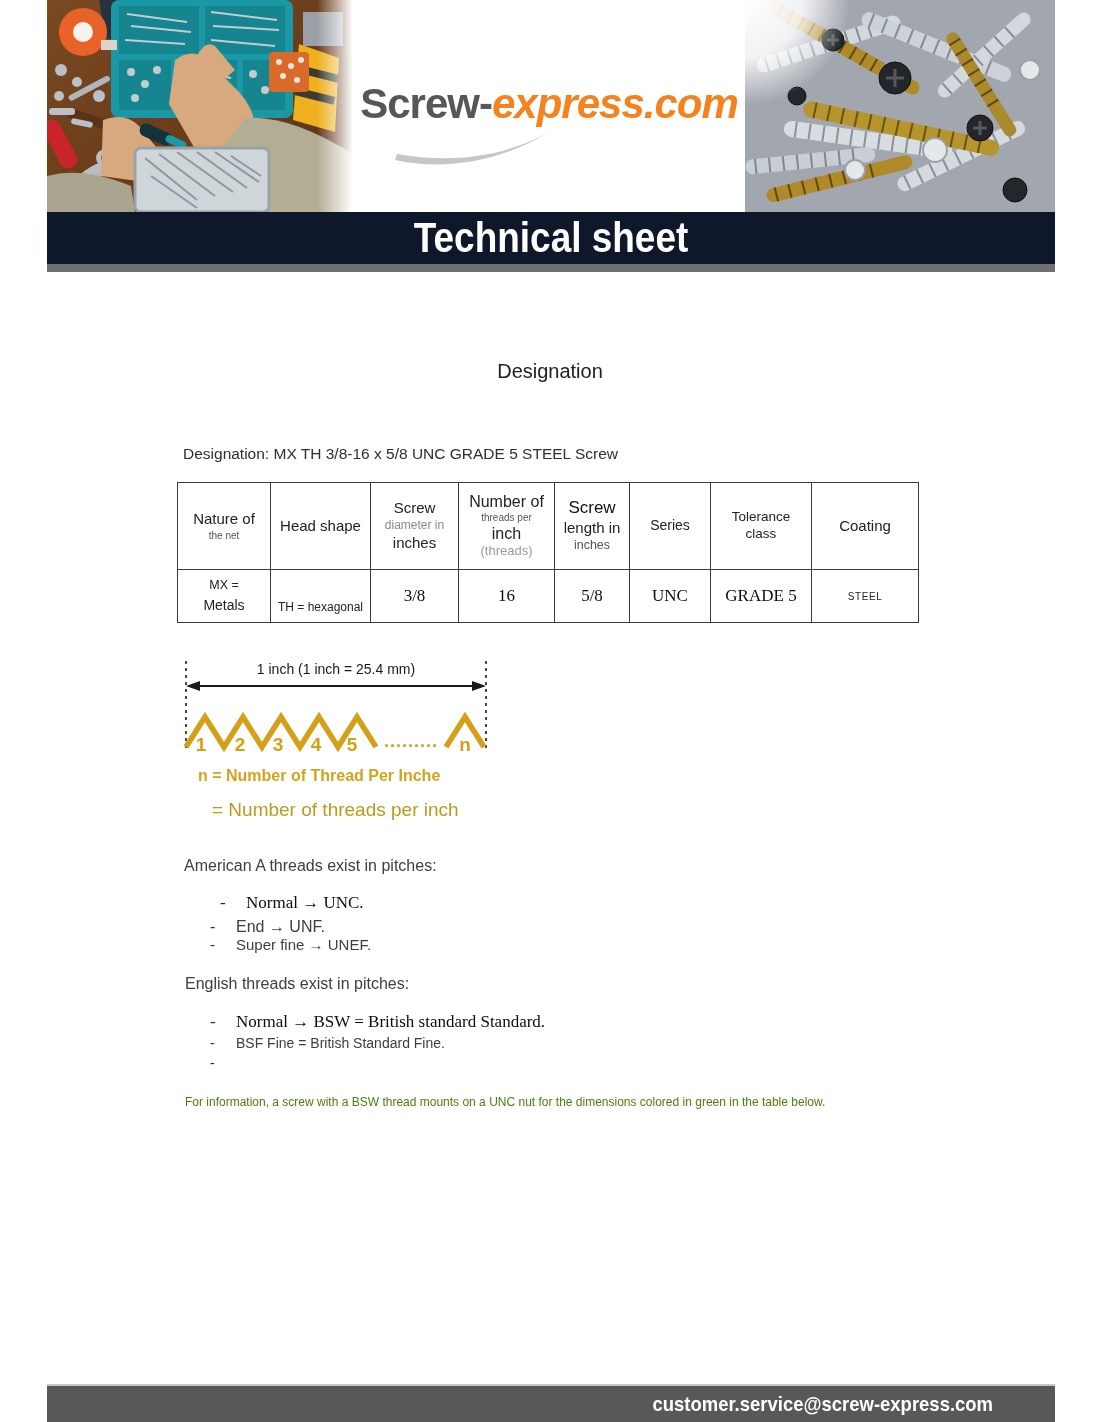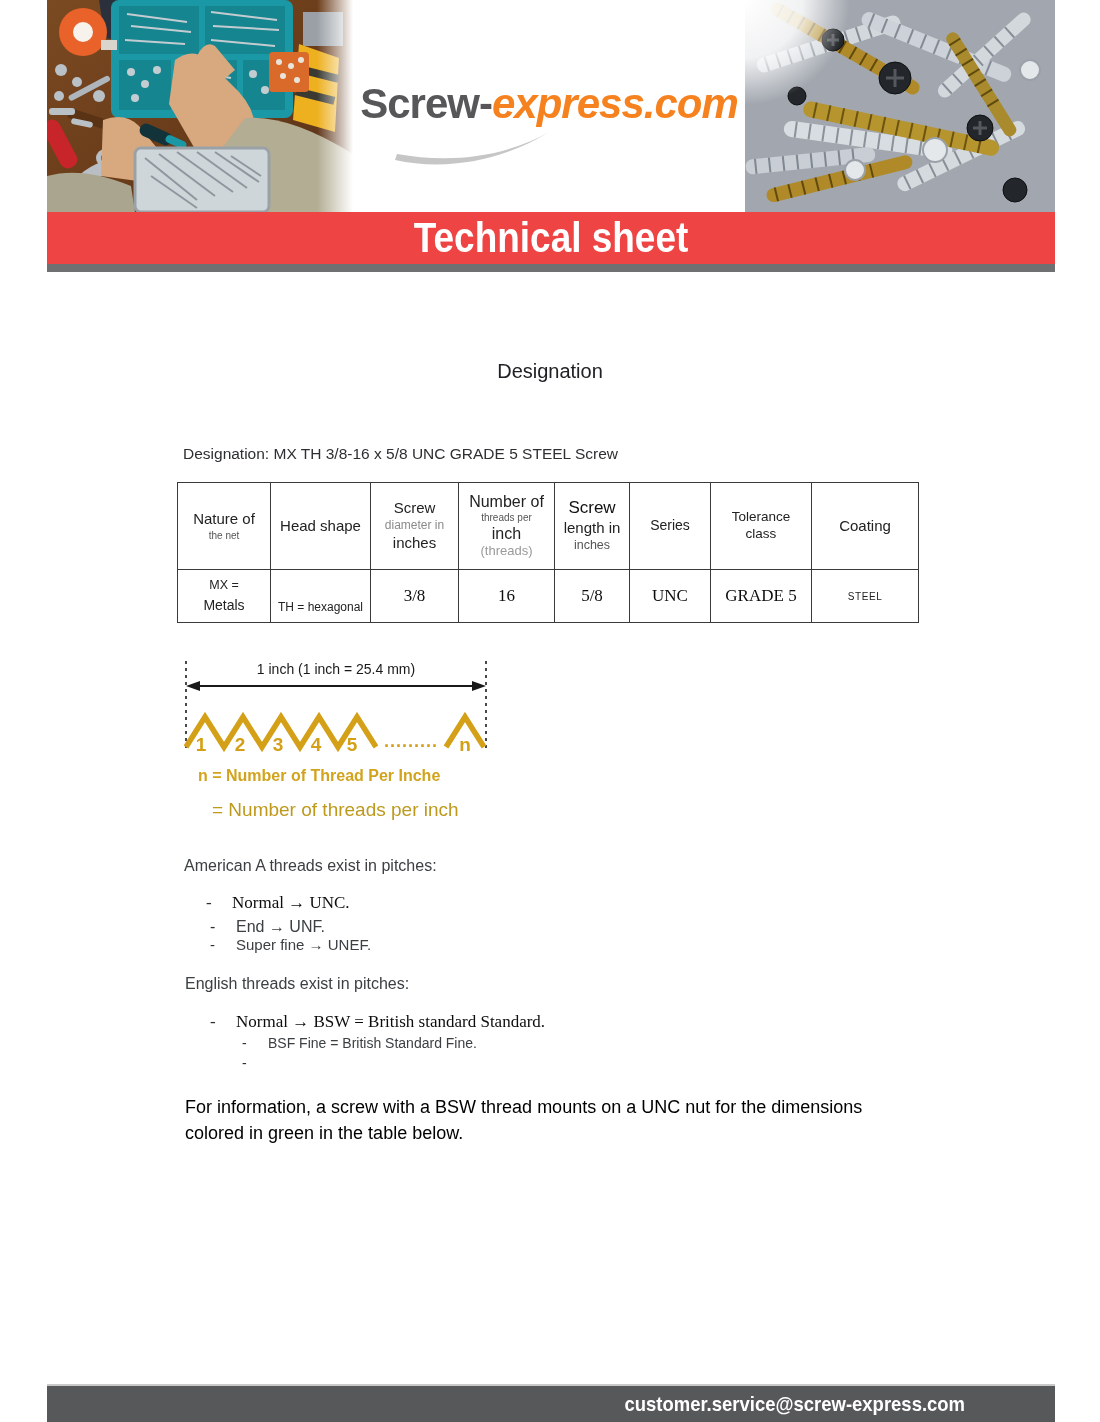--- a/index.html
+++ b/index.html
@@ -12,21 +12,21 @@
   .photo { position:absolute; top:0; height:212px; overflow:hidden; }
   .photo-left  { left:47px;  width:306px; }
   .photo-right { left:745px; width:310px; }
   .logo-area { position:absolute; left:353px; top:0; width:392px; height:212px; background:#fff; }
   .logo-line { position:absolute; left:0; right:0; top:80px; text-align:center;
                font-size:42px; font-weight:bold; letter-spacing:-1px; white-space:nowrap; }
   .logo-gray   { color:#57575a; }
   .logo-orange { color:#F5821F; font-style:italic; }
   .swoosh { position:absolute; left:36px; top:126px; }
   .banner { position:absolute; left:47px; top:212px; width:1008px; height:52px;
-            background:#ef4444; display:flex; align-items:center; justify-content:center; }
+            background:#0f172a; display:flex; align-items:center; justify-content:center; }
   .banner-title { color:#fff; font-size:42px; font-weight:bold; letter-spacing:0px;
                   transform:scaleX(0.88); transform-origin:center; white-space:nowrap; }
   .banner-strip { position:absolute; left:47px; top:264px; width:1008px; height:8px; background:#6e7072; }
   
   .doc-heading { position:absolute; left:0; top:360px; width:1100px; text-align:center;
                  font-size:20px; font-weight:500; color:#202124; }
   .example-line { position:absolute; left:183px; top:404px; font-size:15px; color:#2d2f31; }
   .designation-line { position:absolute; left:183px; top:445px; font-size:15.5px; color:#2d2f31; }
   
   .spec-table { position:absolute; left:177px; top:482px; border-collapse:collapse;
@@ -49,27 +49,27 @@
   .diagram { position:absolute; left:178px; top:655px; }
   .gold-caption1 { position:absolute; left:198px; top:767px; font-size:16px; font-weight:bold; color:#D2A31C; }
   .gold-caption2 { position:absolute; left:212px; top:799px; font-size:19px; font-weight:500; color:#BD9A1E; }
   
   .list-heading { position:absolute; font-size:16px; color:#3c4043; }
   .list-item { position:absolute; white-space:nowrap; }
   .bullet-dash { display:inline-block; width:26px; color:#2d2f31; }
   .li-serif { font-family:"Liberation Serif", serif; font-size:17px; color:#0d0d0d; }
   .li-sans-sm { font-size:16px; color:#3c4043; }
   .li-sans-md { font-size:15px; color:#3c4043; }
-  .li-sans-md2 { font-size:14px; color:#3c4043;margin-left:32px; }
+  .li-sans-md2 { font-size:14px; color:#3c4043; }
   .note-para { position:absolute; left:185px; top:1094px; width:700px;
-               font-size:18px; line-height:1.45; color:#000000; }
+               font-size:12px; line-height:1.45; color:#4d7c0f; }
   
   .footer-bar { position:absolute; left:47px; top:1384px; width:1008px; height:38px;
                 background:#57585a; border-top:2px solid #c9c9c9; box-sizing:border-box;
-                display:flex; align-items:center; justify-content:flex-end; padding-right:90px; }
+                display:flex; align-items:center; justify-content:flex-end; padding-right:62px; }
   .footer-email { color:#ffffff; font-size:21px; font-weight:bold;
                   transform:scaleX(0.88); transform-origin:right center; white-space:nowrap; }
 </style>
 </head>
 <body>
 
 <div class="page">
 
   <div class="photo photo-left">
     <svg width="306" height="212" viewBox="0 0 306 212">
@@ -457,21 +457,21 @@
     </g>
     <text x="206" y="92" font-size="18" font-weight="bold" fill="#D4A017" letter-spacing="1">.........</text>
     <path d="M268,92 L287,62 L306,92" fill="none" stroke="#D4A017" stroke-width="5.5"></path>
     <text x="287" y="96" font-size="19" font-weight="bold" fill="#D4A017" text-anchor="middle">n</text>
   </svg>
 
   <div class="gold-caption1">n = Number of Thread Per Inche</div>
   <div class="gold-caption2">= Number of threads per inch</div>
 
   <div class="list-heading" style="left:184px; top:857px;">American A threads exist in pitches:</div>
-  <div class="list-item li-serif" style="left:206px; top:893px;"><span class="bullet-dash">-</span><span>Normal → UNC.</span></div>
+  <div class="list-item li-serif" style="left:220px; top:893px;"><span class="bullet-dash">-</span><span>Normal → UNC.</span></div>
   <div class="list-item li-sans-sm" style="left:210px; top:918px;"><span class="bullet-dash">-</span><span>End → UNF.</span></div>
   <div class="list-item li-sans-md" style="left:210px; top:936px;"><span class="bullet-dash">-</span><span>Super fine → UNEF.</span></div>
 
   <div class="list-heading" style="left:185px; top:975px;">English threads exist in pitches:</div>
   <div class="list-item li-serif" style="left:210px; top:1012px;"><span class="bullet-dash">-</span><span>Normal → BSW = British standard Standard.</span></div>
   <div class="list-item li-sans-md2" style="left:210px; top:1035px;"><span class="bullet-dash">-</span><span>BSF Fine = British Standard Fine.</span></div>
   <div class="list-item li-sans-md2" style="left:210px; top:1055px;"><span class="bullet-dash">-</span><span></span></div>
 
   <div class="note-para">For information, a screw with a BSW thread mounts on a UNC nut for the dimensions colored in green in the table below.</div>
 

